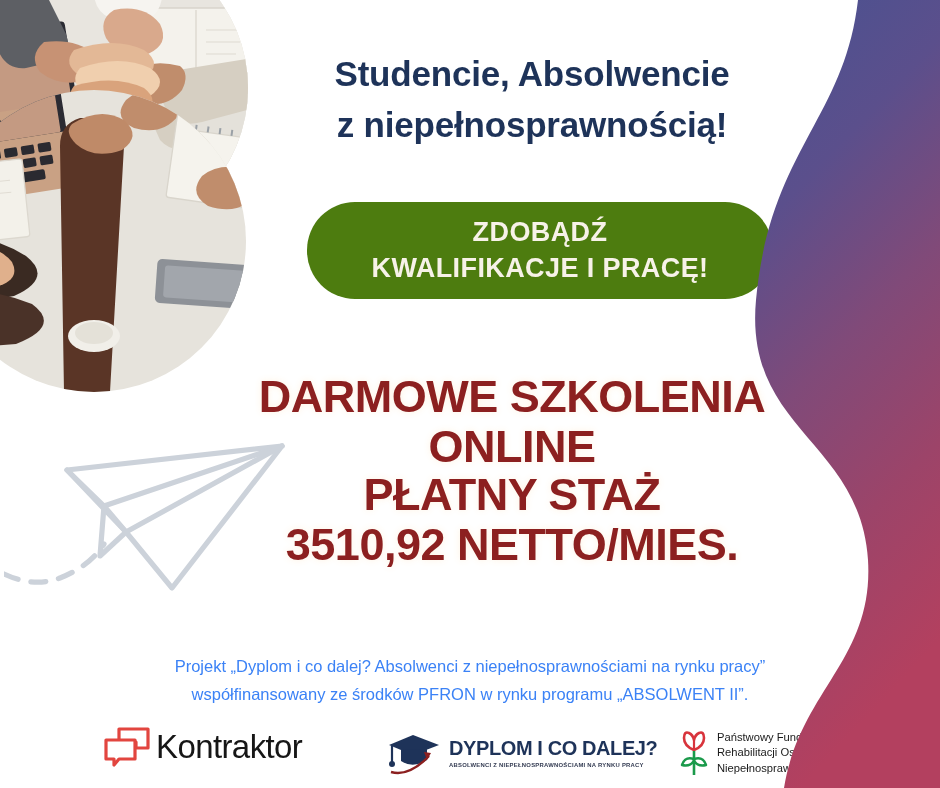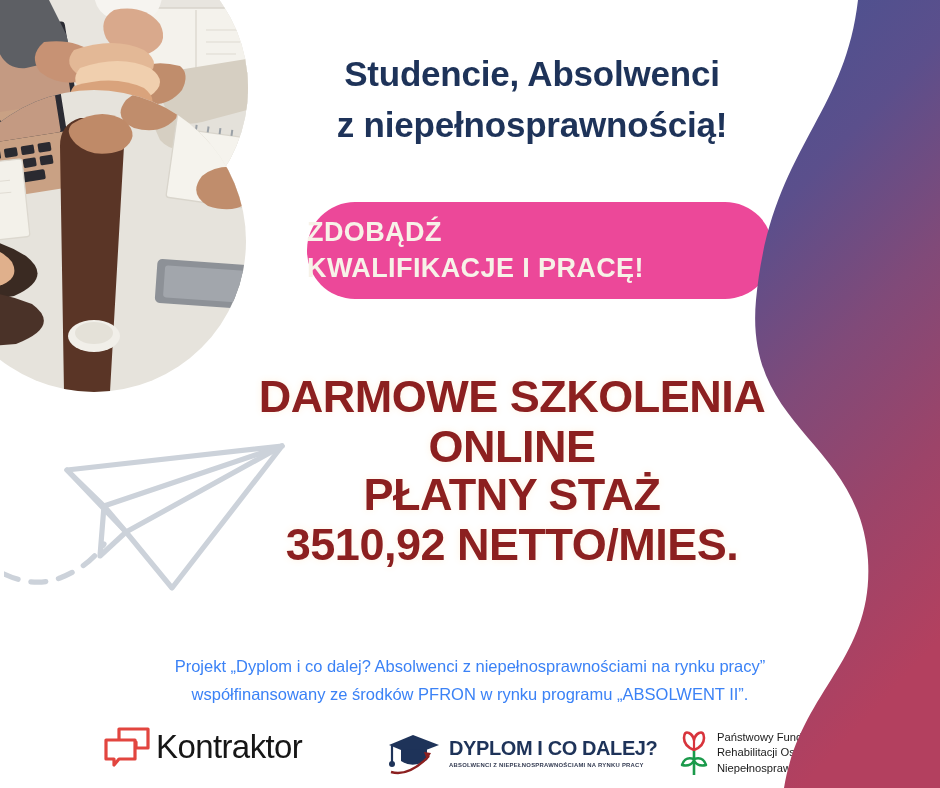--- a/index.html
+++ b/index.html
@@ -71,25 +71,25 @@
   }
   .headline-line { display: block; }
 
   
   .cta-button {
     position: absolute;
     left: 307px;
     top: 202px;
     width: 466px;
     height: 97px;
-    background: #ec4899;
+    background: #4d7c0f;
     border-radius: 48px;
     display: flex;
     flex-direction: column;
-    align-items: flex-start;
+    align-items: center;
     justify-content: center;
     color: #f7f2e8;
     font-weight: bold;
     font-size: 27px;
     line-height: 1.32;
     letter-spacing: 0.4px;
   }
   .cta-line { display: block; }
 
   
@@ -335,21 +335,21 @@
       <path d="M63 42 L278 18 L168 160 L122 104 Z"></path>
       <path d="M63 42 L100 78 L278 18"></path>
       <path d="M100 78 L122 104"></path>
       <path d="M100 78 L96 128 L122 104"></path>
       <path d="M278 18 L122 104"></path>
     </g>
     <path d="M0 146 Q30 160 56 150 Q86 138 100 116" fill="none" stroke="#ccd2da" stroke-width="5.2" stroke-linecap="round" stroke-dasharray="15 13"></path>
   </svg>
 
   <div class="headline">
-    <span class="headline-line">Studencie, Absolwenci</span>
+    <span class="headline-line">Studencie, Absolwencie</span>
     <span class="headline-line">z niepełnosprawnością!</span>
   </div>
 
   <div class="cta-button">
     <span class="cta-line">ZDOBĄDŹ</span>
     <span class="cta-line">KWALIFIKACJE I PRACĘ!</span>
   </div>
 
   <div class="offer offer-training">
     <span class="offer-line">DARMOWE SZKOLENIA</span>

